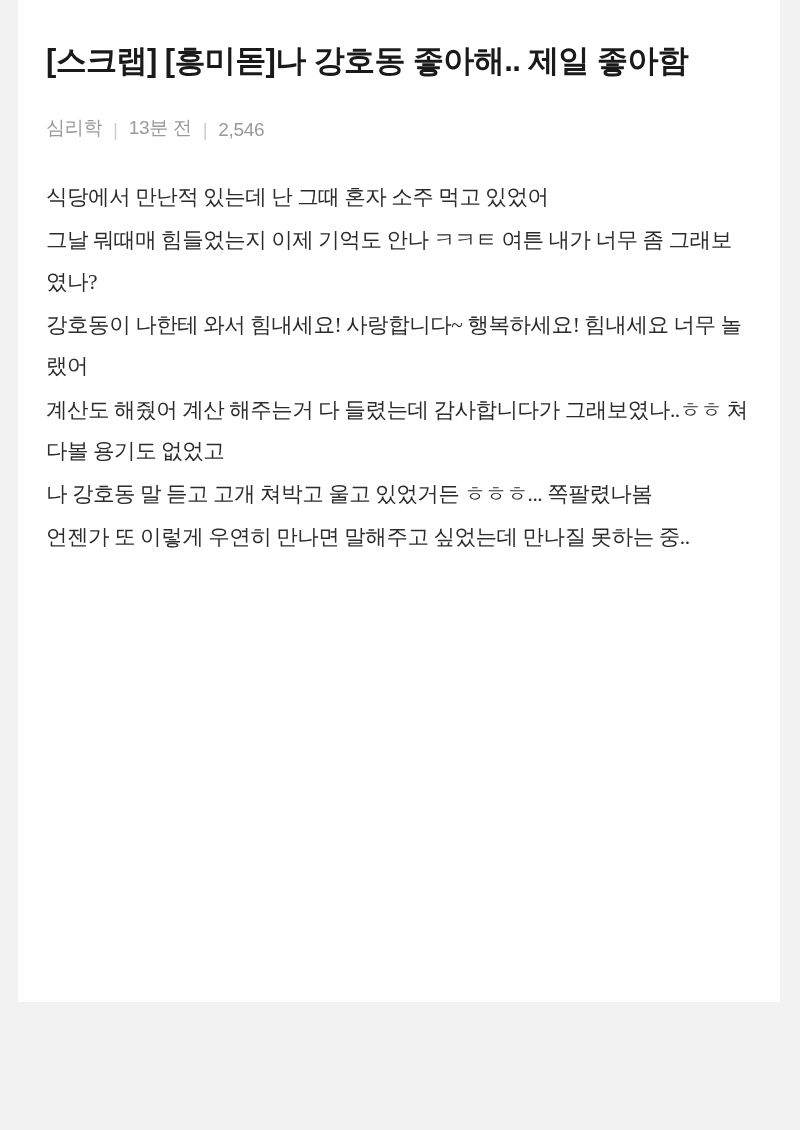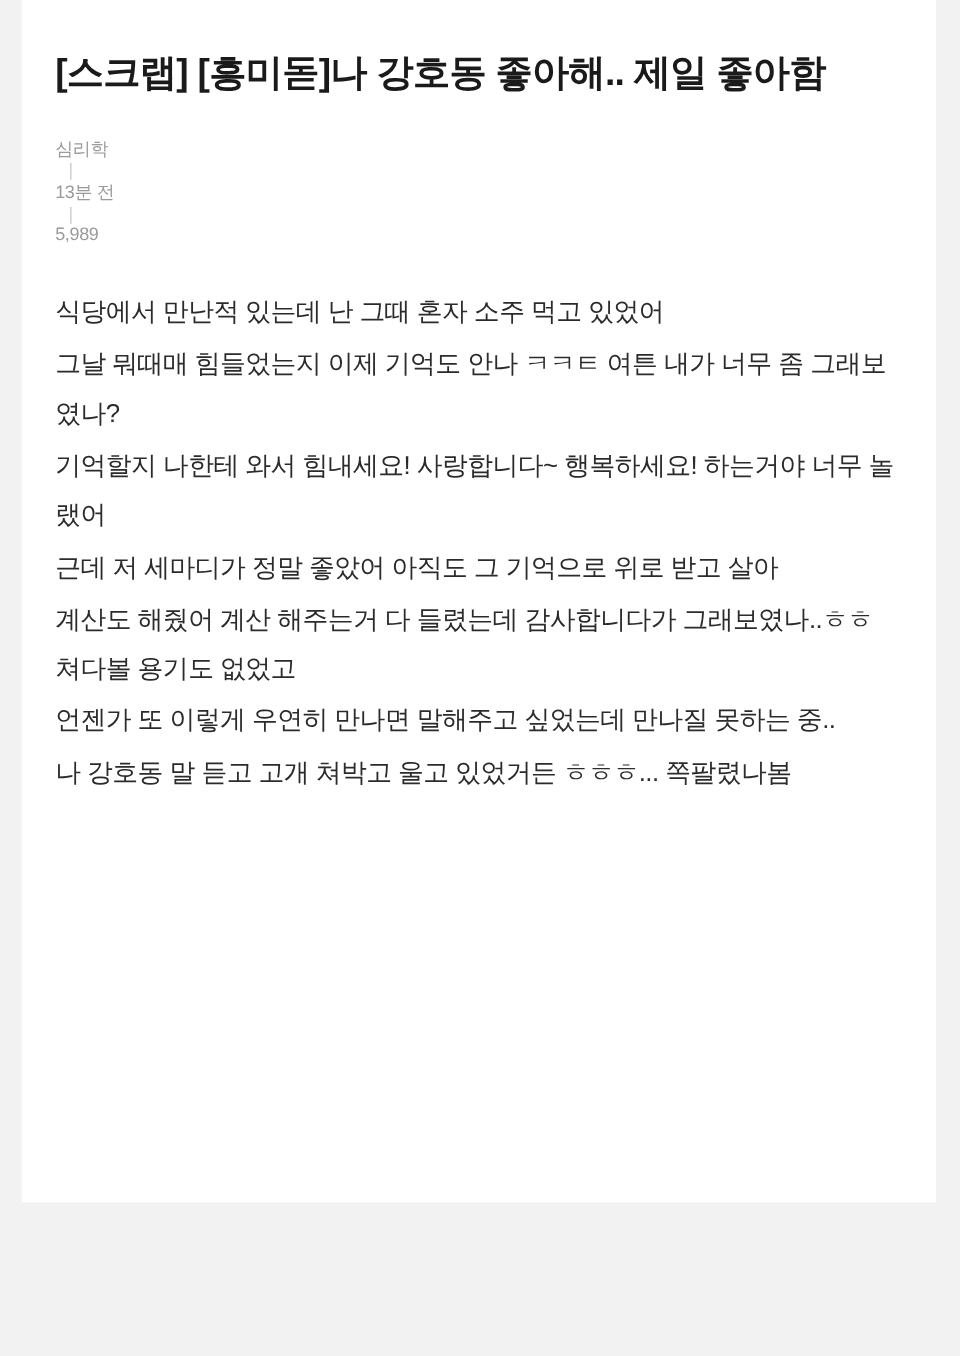--- a/index.html
+++ b/index.html
@@ -51,71 +51,70 @@
     padding: 0 0 0 0;
     font-size: 31px;
     line-height: 1.33;
     font-weight: bold;
     color: #1a1a1a;
     letter-spacing: -0.6px;
     word-break: keep-all;
   }
   .meta {
     margin-top: 34px;
-    font-size: 15px;
+    font-size: 19px;
     color: #9a9a9a;
     letter-spacing: -0.3px;
     display: flex;
-    align-items: flex-start;
+    align-items: flex-end;
     gap: 0;
-    flex-direction: column;
   }
   .meta-item {
     color: #9a9a9a;
   }
   .meta-sep {
     display: inline-block;
     margin: 0 11px;
     color: #cfcfcf;
   }
   .body-text {
     margin-top: 36px;
     font-size: 21.5px;
     line-height: 1.92;
     color: #2b2b2b;
     letter-spacing: -0.45px;
     word-break: break-word;
   }
   .body-text p {
     margin: 0 0 2px 0;
+    font-family: Liberation Serif, serif;
   }
 </style>
 </head>
 <body>
 
 <div class="page">
   <div class="left-rail"></div>
   <div class="right-rail"></div>
 
   <div class="sheet">
 
     <h1 class="article-title">[스크랩] [흥미돋]나 강호동 좋아해.. 제일 좋아함</h1>
 
     <div class="meta">
       <span class="meta-item">심리학</span>
       <span class="meta-sep">|</span>
       <span class="meta-item">13분 전</span>
       <span class="meta-sep">|</span>
-      <span class="meta-item">5,989</span>
+      <span class="meta-item">2,546</span>
     </div>
 
     <div class="body-text">
       <p>식당에서 만난적 있는데 난 그때 혼자 소주 먹고 있었어</p>
       <p>그날 뭐때매 힘들었는지 이제 기억도 안나 ㅋㅋㅌ 여튼 내가 너무 좀 그래보였나?</p>
-      <p>기억할지 나한테 와서 힘내세요! 사랑합니다~ 행복하세요! 하는거야 너무 놀랬어</p>
-      <p>근데 저 세마디가 정말 좋았어 아직도 그 기억으로 위로 받고 살아</p>
+      <p>강호동이 나한테 와서 힘내세요! 사랑합니다~ 행복하세요! 힘내세요 너무 놀랬어</p>
       <p>계산도 해줬어 계산 해주는거 다 들렸는데 감사합니다가 그래보였나..ㅎㅎ 쳐다볼 용기도 없었고</p>
+      <p>나 강호동 말 듣고 고개 쳐박고 울고 있었거든 ㅎㅎㅎ... 쪽팔렸나봄</p>
       <p>언젠가 또 이렇게 우연히 만나면 말해주고 싶었는데 만나질 못하는 중..</p>
-      <p>나 강호동 말 듣고 고개 쳐박고 울고 있었거든 ㅎㅎㅎ... 쪽팔렸나봄</p>
     </div>
 
   </div>
 </div>
 
 </body></html>

